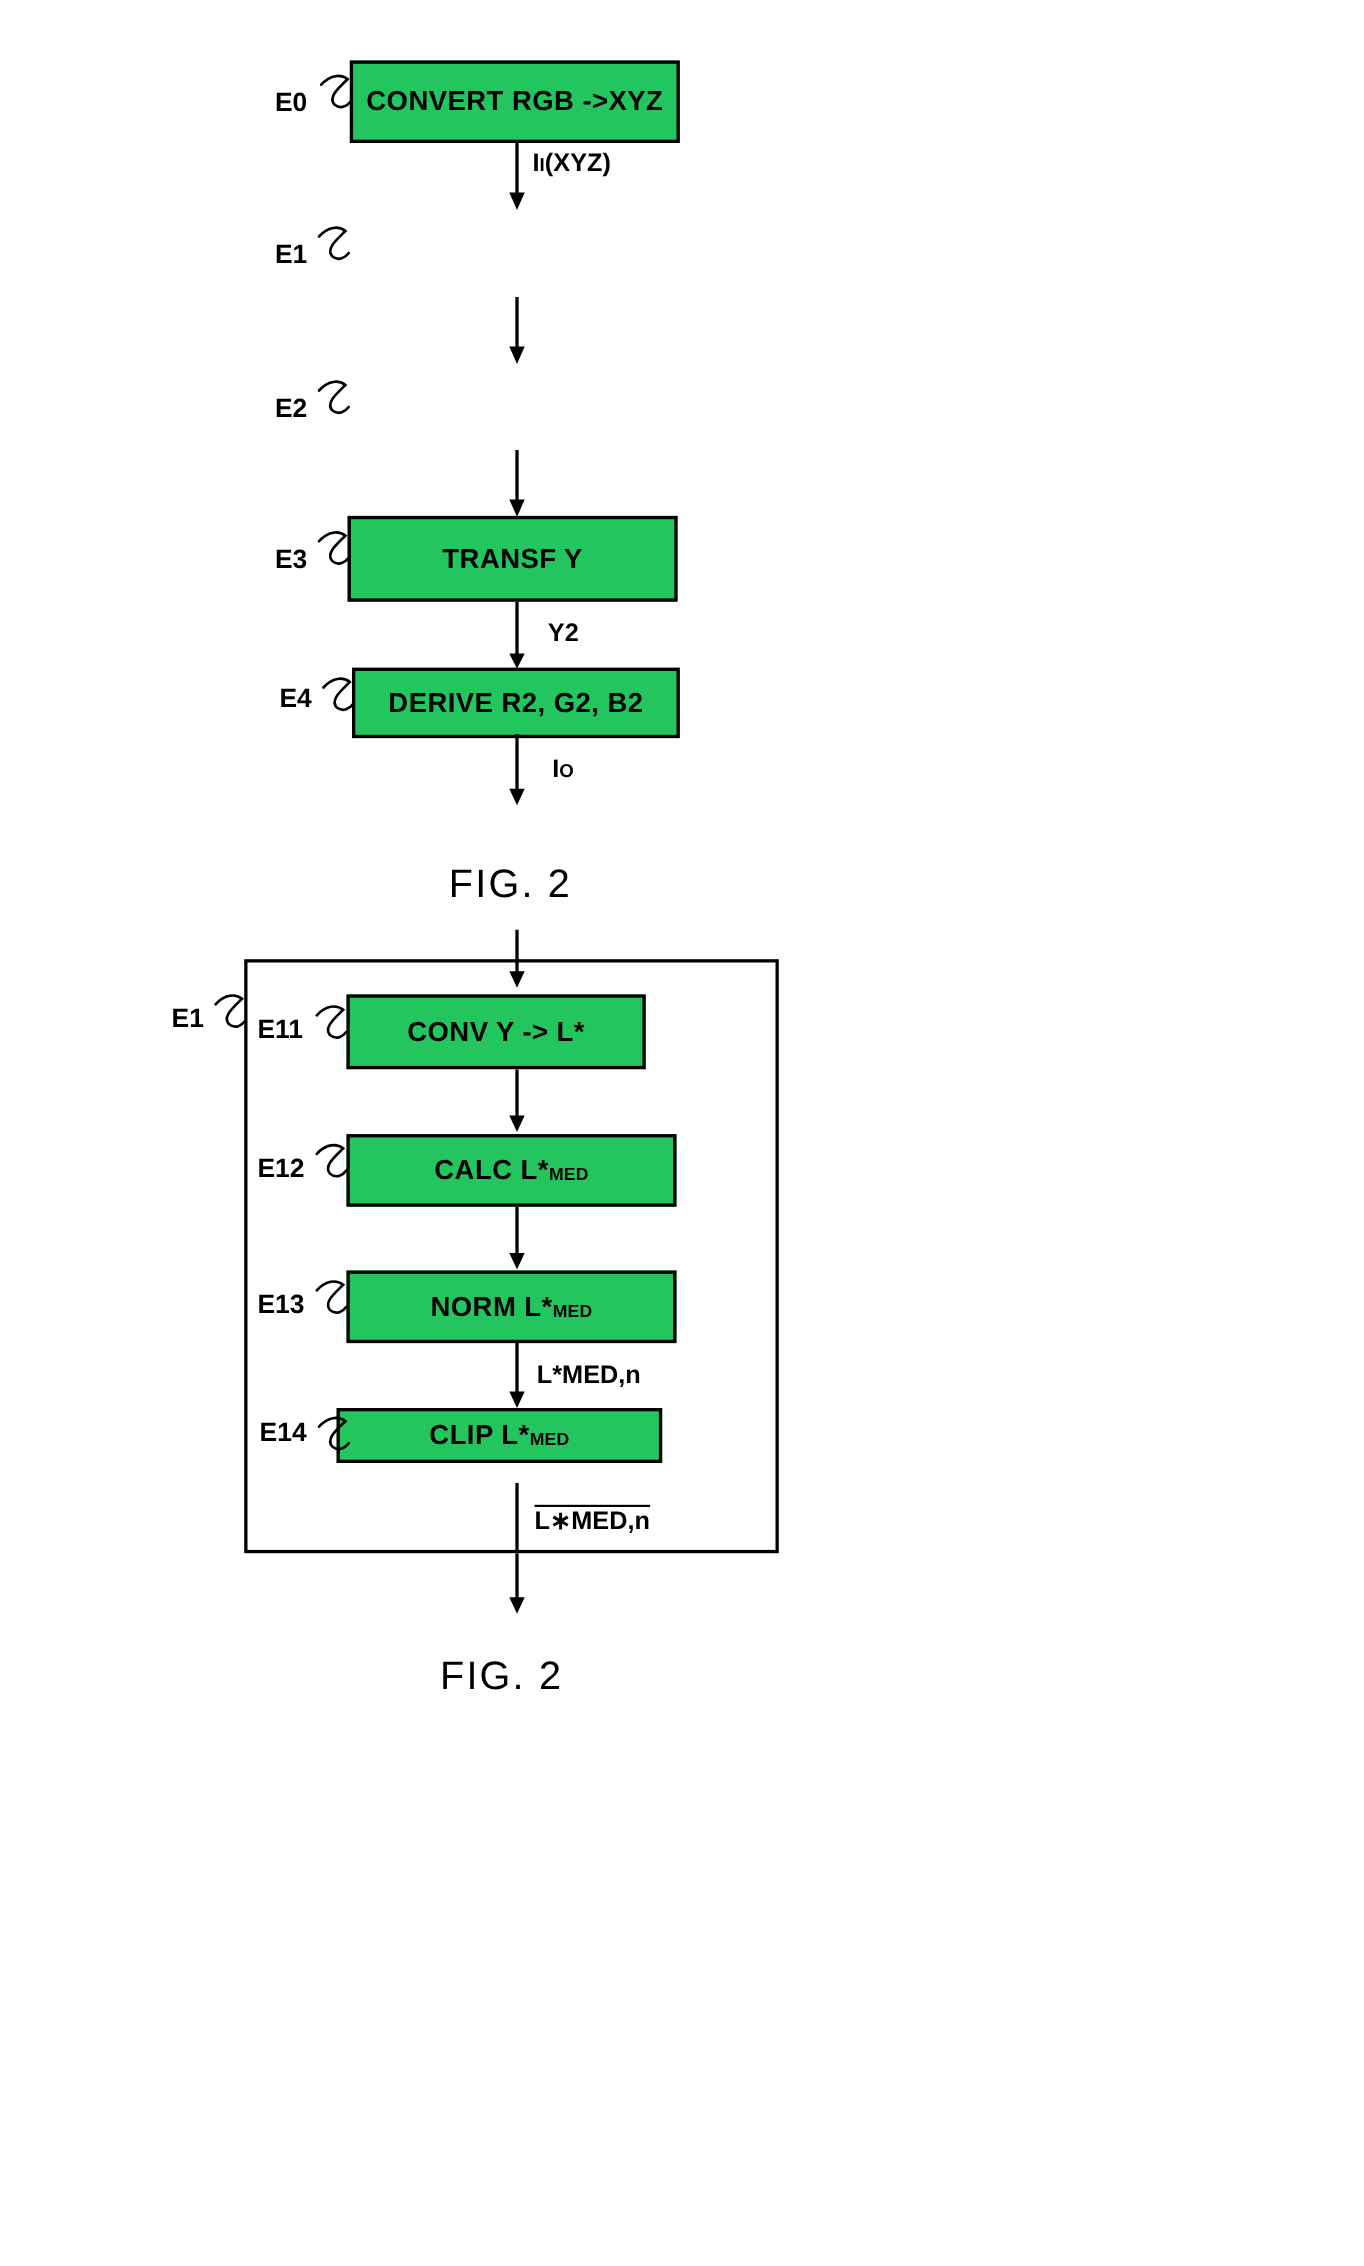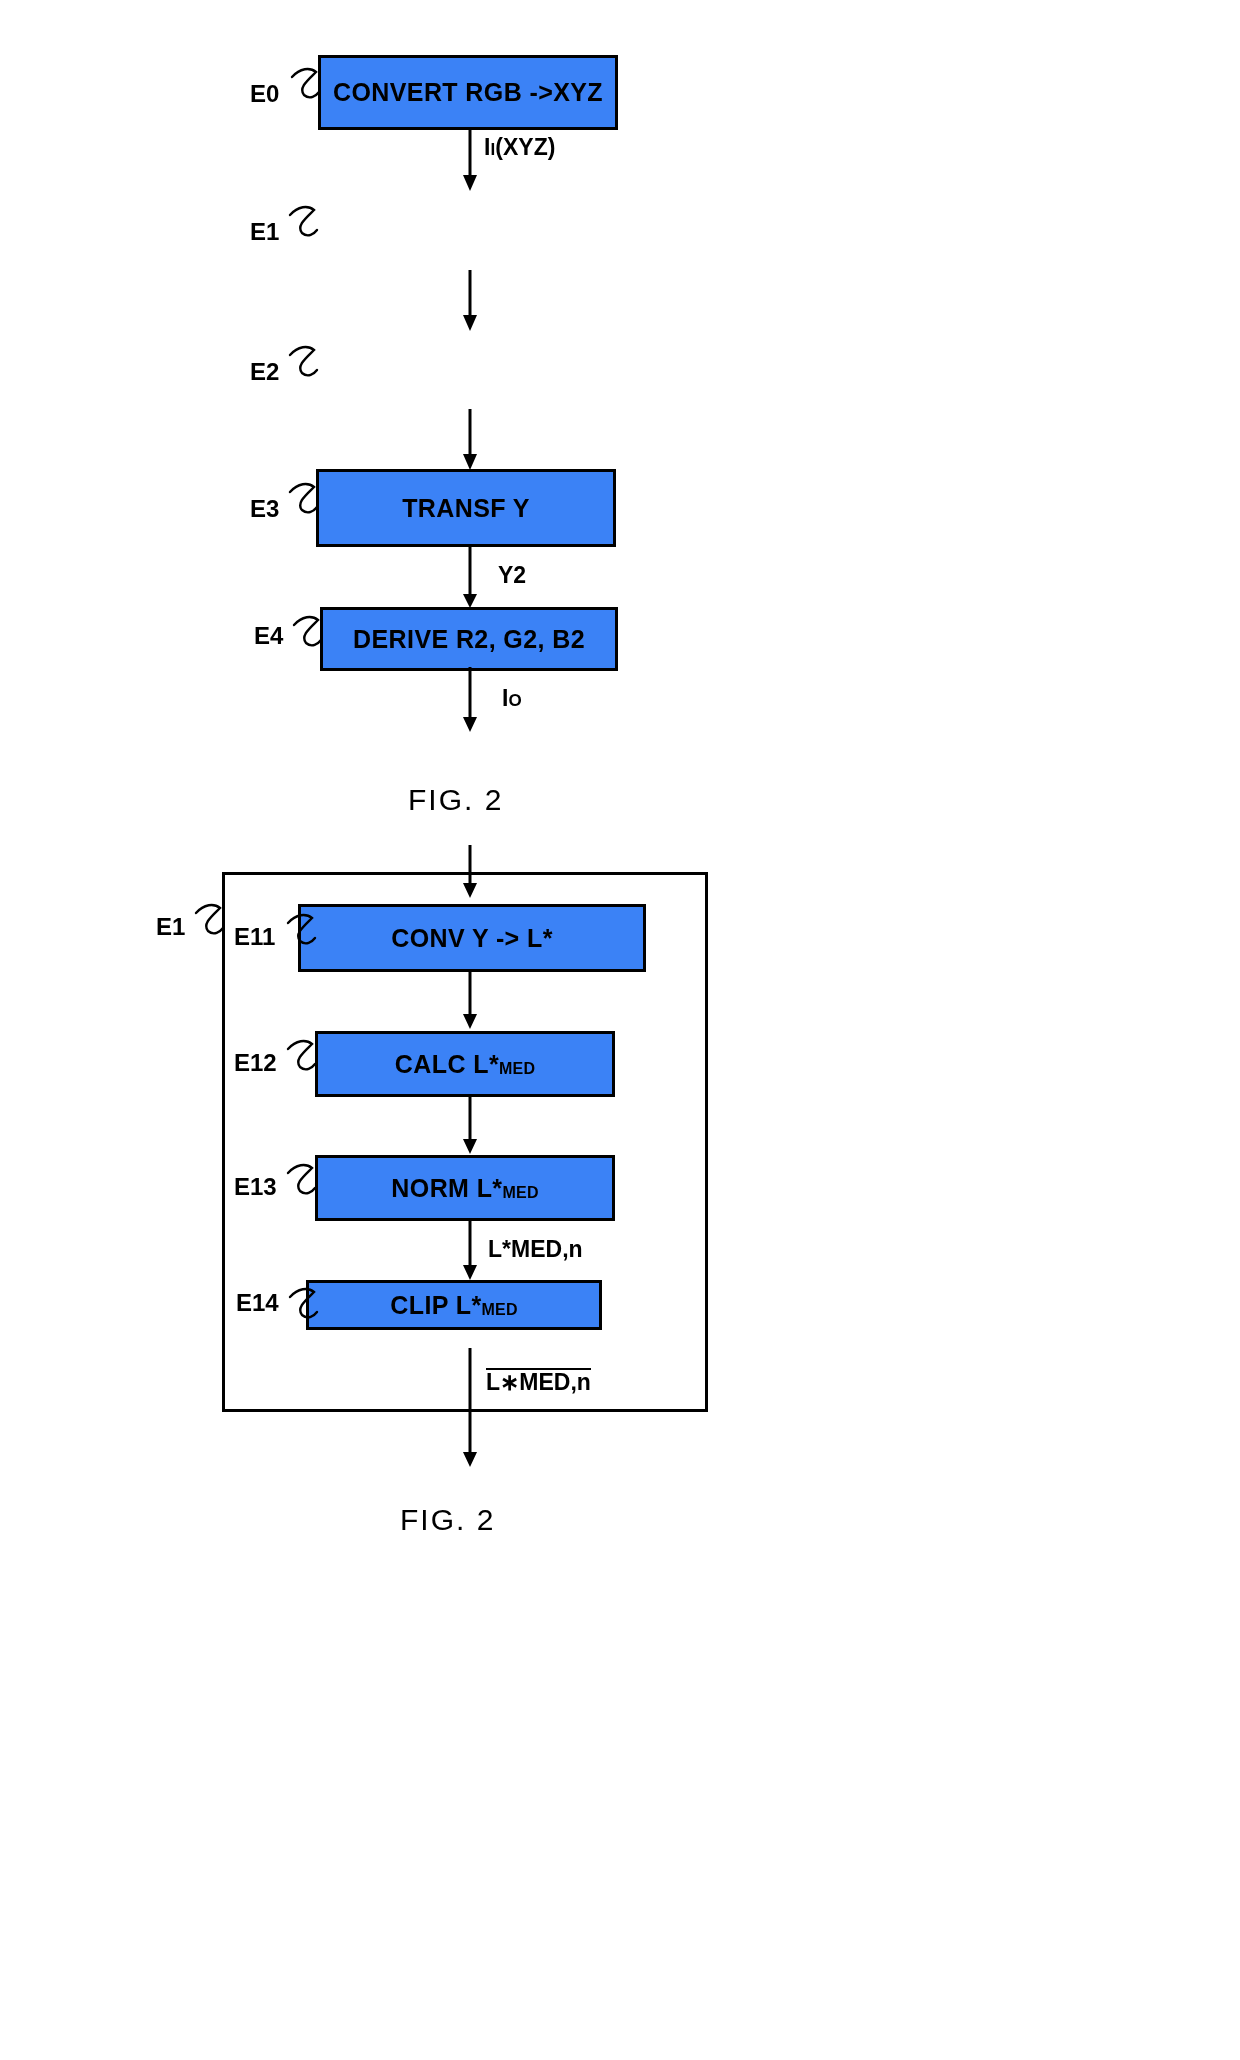--- a/index.html
+++ b/index.html
@@ -18,21 +18,21 @@
   .stage {
     position: relative;
     width: 1240px;
     height: 2060px;
   }
   
   .proc-box {
     position: absolute;
     box-sizing: border-box;
     border: 3px solid #000;
-    background: #3b82f6;
+    background: #22c55e;
     display: flex;
     align-items: center;
     justify-content: center;
   }
   .proc-label {
     font-weight: bold;
     font-size: 25px;
     letter-spacing: 0.4px;
     white-space: nowrap;
     line-height: 1;
@@ -75,21 +75,21 @@
     display: inline-block;
   }
   .connector {
     position: absolute;
   }
   .squiggle {
     position: absolute;
   }
   .fig-caption {
     position: absolute;
-    font-size: 30px;
+    font-size: 36px;
     letter-spacing: 2px;
     font-weight: normal;
     white-space: nowrap;
     line-height: 1;
   }
   .group-frame {
     position: absolute;
     box-sizing: border-box;
     border: 3px solid #000;
     background: transparent;
@@ -172,21 +172,21 @@
     <line x1="12" y1="0" x2="12" y2="42" stroke="#000" stroke-width="3"></line>
     <polygon points="12,53 5,38 19,38" fill="#000"></polygon>
   </svg>
 
   <div class="group-frame" style="left:222px; top:872px; width:486px; height:540px;"></div>
   <div class="step-tag" style="left:156px; top:915px;">E1</div>
   <svg class="squiggle" style="left:194px; top:898px;" width="34" height="40" viewBox="0 0 34 40">
     <path d="M2 15 C 10 6, 20 5, 26 10 C 18 18, 8 26, 14 33 C 20 38, 26 34, 29 30" fill="none" stroke="#000" stroke-width="2.4" stroke-linecap="round"></path>
   </svg>
 
-  <div class="proc-box" style="left:298px; top:904px; width:348px; height:68px;">
+  <div class="proc-box" style="left:315px; top:904px; width:272px; height:68px;">
     <span class="proc-label">CONV Y -&gt; L*</span>
   </div>
   <div class="step-tag" style="left:234px; top:925px;">E11</div>
   <svg class="squiggle" style="left:286px; top:908px;" width="34" height="40" viewBox="0 0 34 40">
     <path d="M2 15 C 10 6, 20 5, 26 10 C 18 18, 8 26, 14 33 C 20 38, 26 34, 29 30" fill="none" stroke="#000" stroke-width="2.4" stroke-linecap="round"></path>
   </svg>
 
   <svg class="connector" style="left:458px; top:972px;" width="24" height="58" viewBox="0 0 24 58">
     <line x1="12" y1="0" x2="12" y2="46" stroke="#000" stroke-width="3"></line>
     <polygon points="12,57 5,42 19,42" fill="#000"></polygon>

